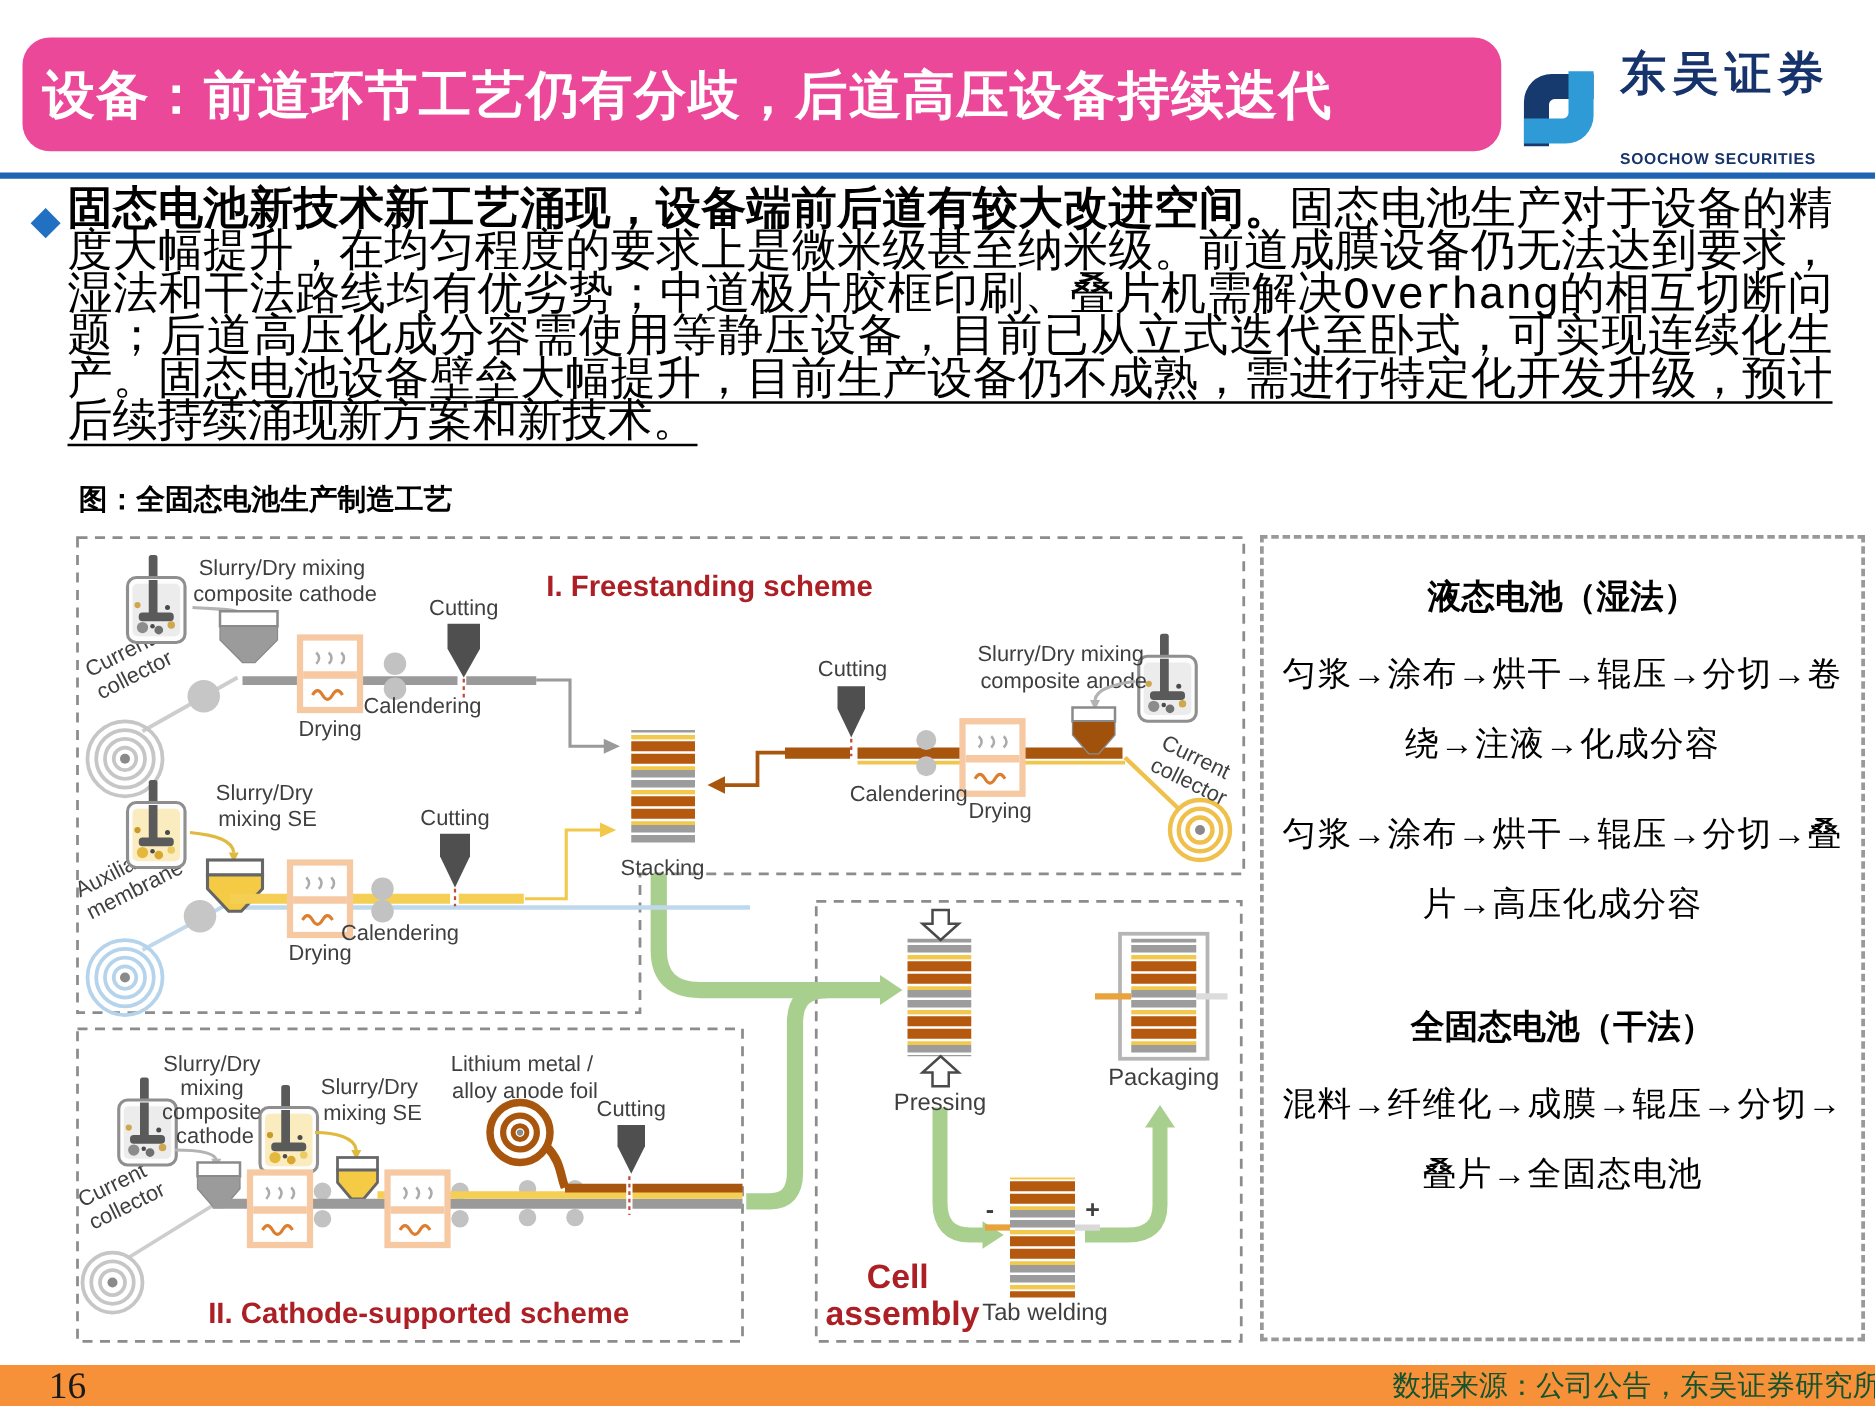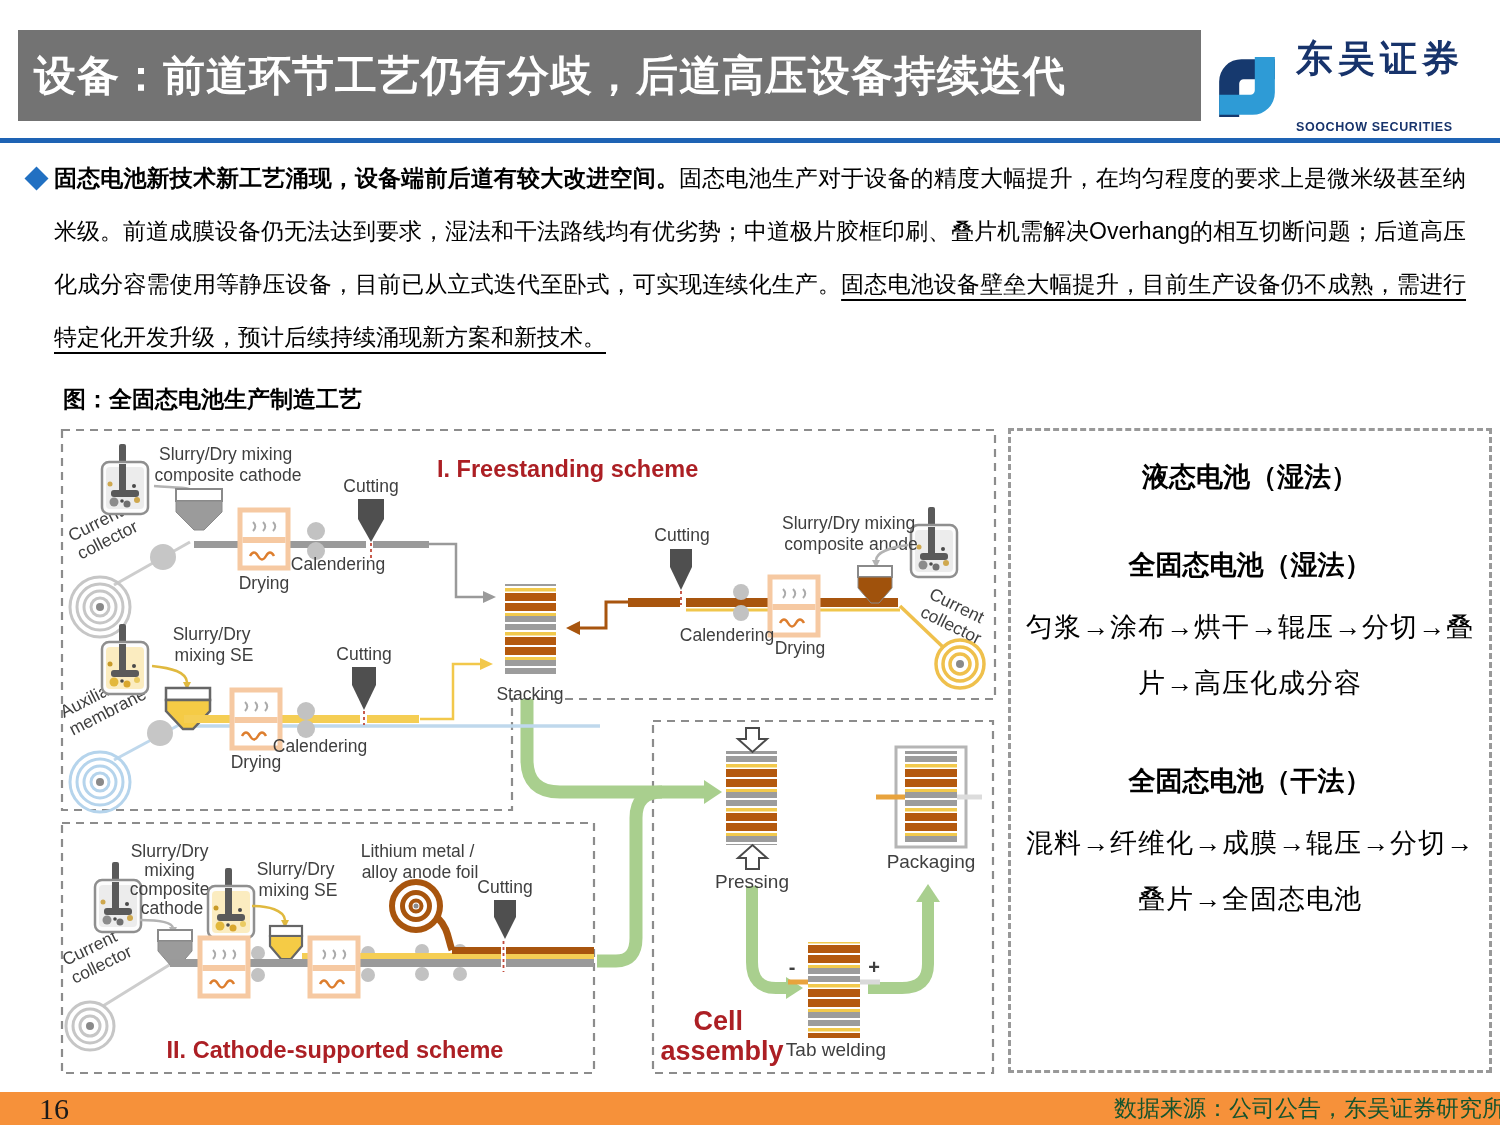--- a/index.html
+++ b/index.html
@@ -1,33 +1,33 @@
 <!DOCTYPE html>
 <html><head>
 <meta charset="utf-8">
 <style>
   html,body{margin:0;padding:0;background:#ffffff;}
   body{width:1500px;height:1125px;position:relative;overflow:hidden;
        font-family:"Liberation Sans","DejaVu Sans",sans-serif;color:#000;}
   .abs{position:absolute;}
 
   
-  .title-bar{left:18px;top:30px;width:1183px;height:91px;background:#737373;
-             display:flex;align-items:center;}
+  .title-bar{left:18px;top:30px;width:1183px;height:91px;background:#ec4899;
+             display:flex;align-items:center;border-radius:22px;}
   .title-bar h1{margin:0;padding:0 0 0 16px;font-size:42px;font-weight:bold;color:#fff;
                 letter-spacing:1px;white-space:nowrap;}
   .logo{left:1208px;top:40px;display:flex;align-items:center;gap:10px;}
   .logo-text{display:flex;flex-direction:column;line-height:1;gap:40px;}
   .logo-cn{font-size:37px;font-weight:bold;color:#17336B;letter-spacing:5px;}
   .logo-en{font-size:12.5px;font-weight:bold;color:#17336B;letter-spacing:0.6px;margin-top:4px;}
   .divider{left:0;top:138px;width:1500px;height:5px;background:#1E63B4;}
 
   
   .bullet{left:28px;top:170px;width:17px;height:17px;background:#2170C2;transform:rotate(45deg);}
-  .para{left:54px;top:152px;width:1412px;font-size:23px;line-height:53px;text-align:justify;}
+  .para{left:54px;top:152px;width:1412px;font-size:36px;line-height:34px;text-align:justify;font-family:Liberation Mono, monospace;}
   .para b{font-weight:bold;}
   .para u{text-decoration:underline;text-decoration-thickness:2px;text-underline-offset:7px;}
   .caption{left:63px;top:384px;font-size:23px;font-weight:bold;}
 
   
   .panel{left:1008px;top:428px;width:484px;height:645px;border:3px dashed #999;
          box-sizing:border-box;background:#fff;text-align:center;}
   .p-title{font-size:27px;font-weight:bold;line-height:36px;}
   .p-flow{font-size:27px;line-height:56px;margin:16px 14px 0 14px;letter-spacing:1px;}
   .mt1{margin-top:28px;} .mt2{margin-top:52px;}
@@ -327,21 +327,21 @@
   <text class="big" x="931" y="868" text-anchor="middle">Packaging</text>
 
   <text text-anchor="middle" style="font-size:27px" class="ttl">
     <tspan x="722" y="1030">Cell</tspan>
     <tspan x="722" y="1060">assembly</tspan>
   </text>
 </svg>
 
 <div class="abs panel">
   <div class="p-title mt1">液态电池（湿法）</div>
-  <div class="p-title mt2">全固态电池（湿法）</div>
+  <div class="p-flow">匀浆→涂布→烘干→辊压→分切→卷绕→注液→化成分容</div>
   <div class="p-flow">匀浆→涂布→烘干→辊压→分切→叠片→高压化成分容</div>
   <div class="p-title mt2">全固态电池（干法）</div>
   <div class="p-flow">混料→纤维化→成膜→辊压→分切→叠片→全固态电池</div>
 </div>
 
 <div class="abs footer">
   <span class="page-num">16</span>
   <span class="source">数据来源：公司公告，东吴证券研究所</span>
 </div>
 

